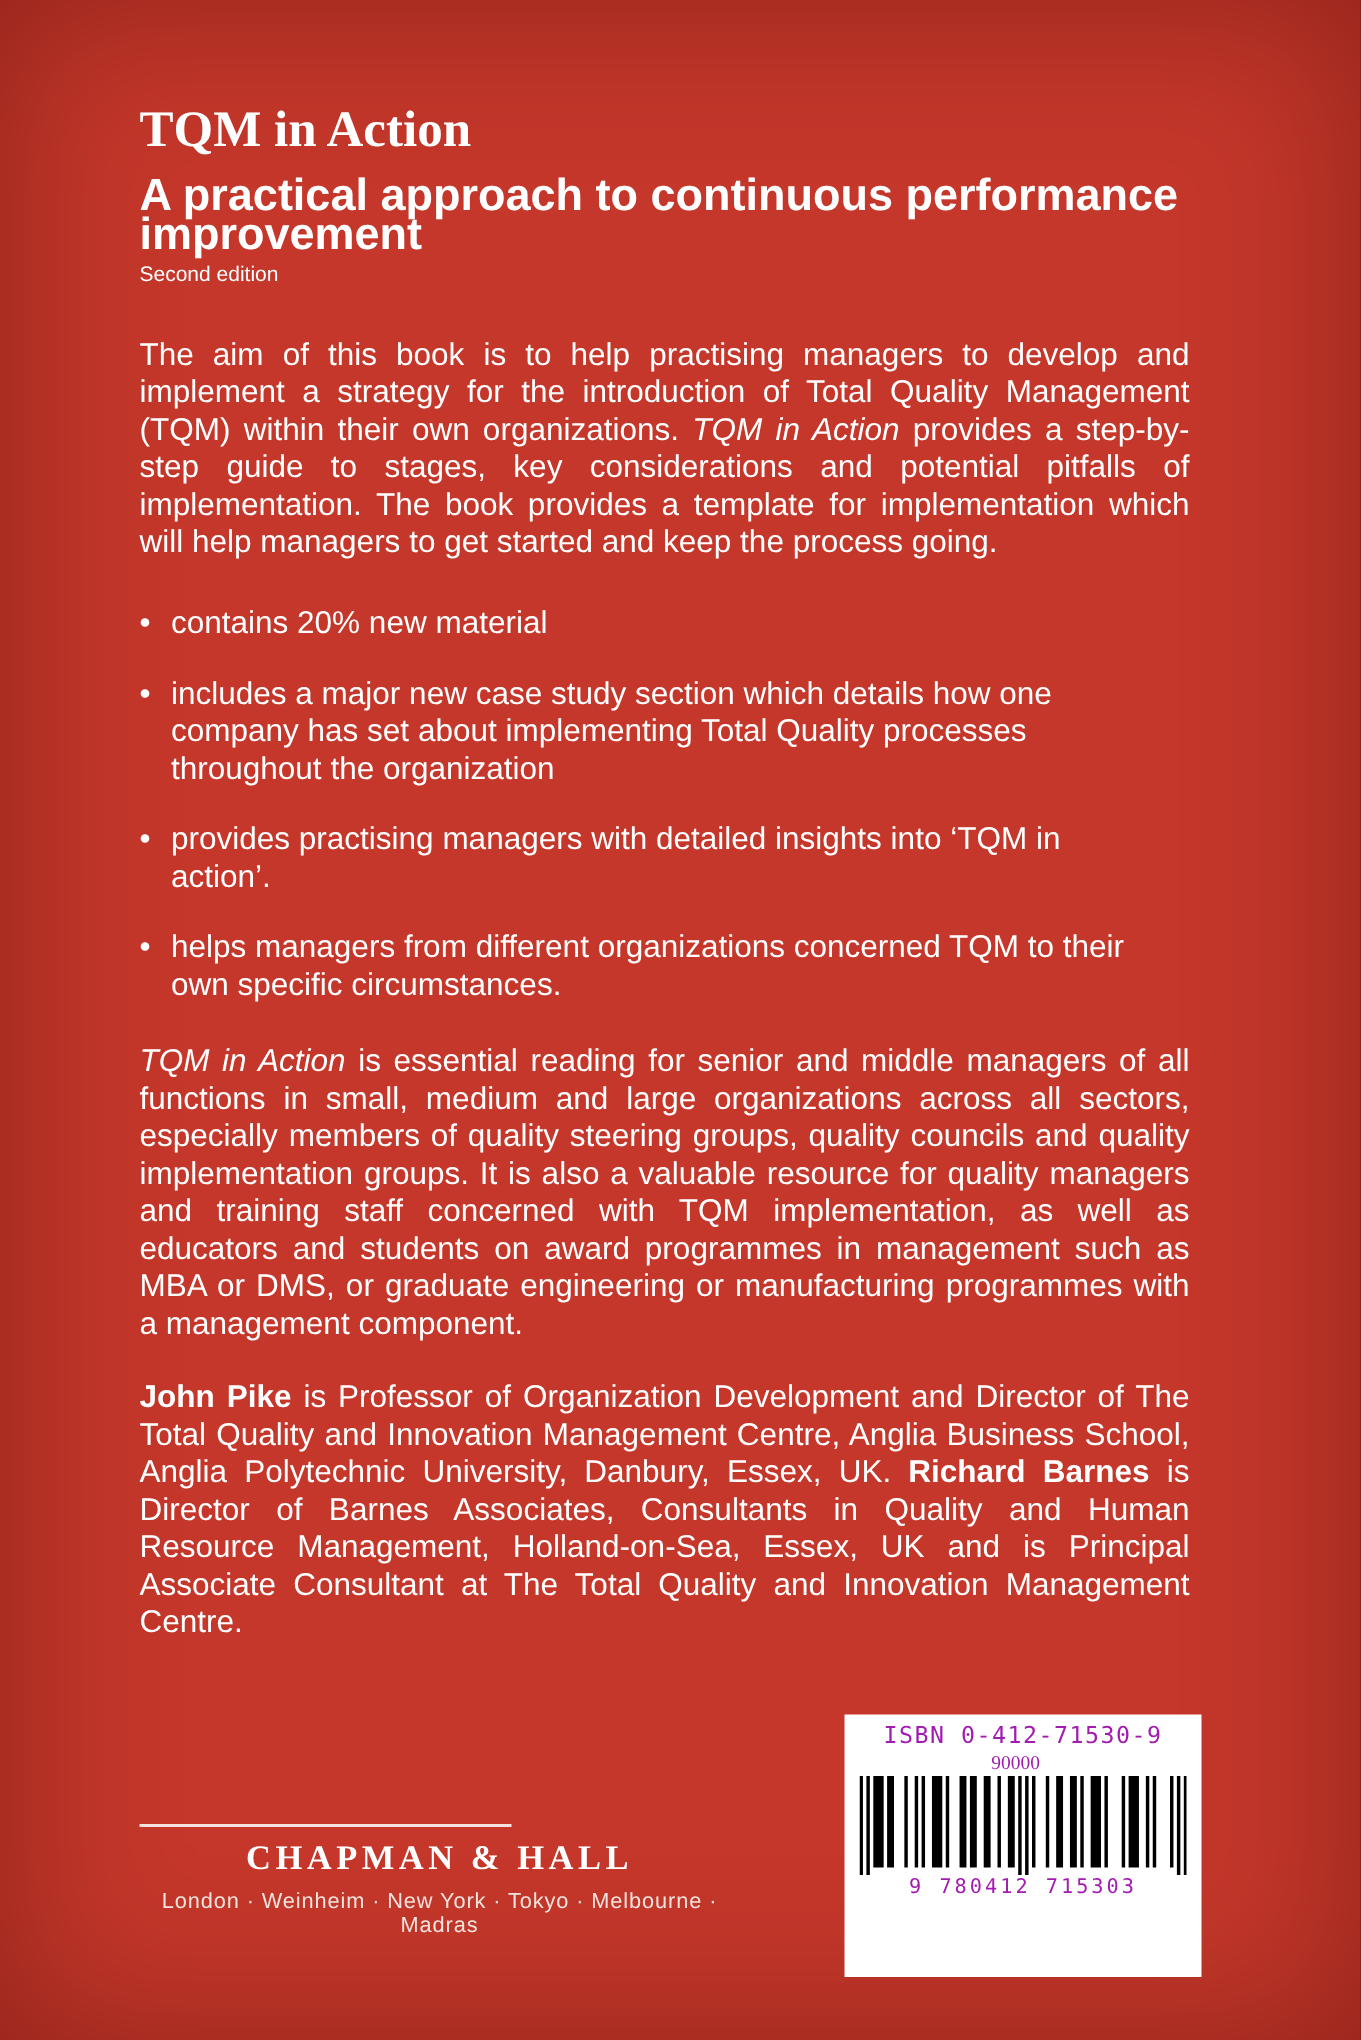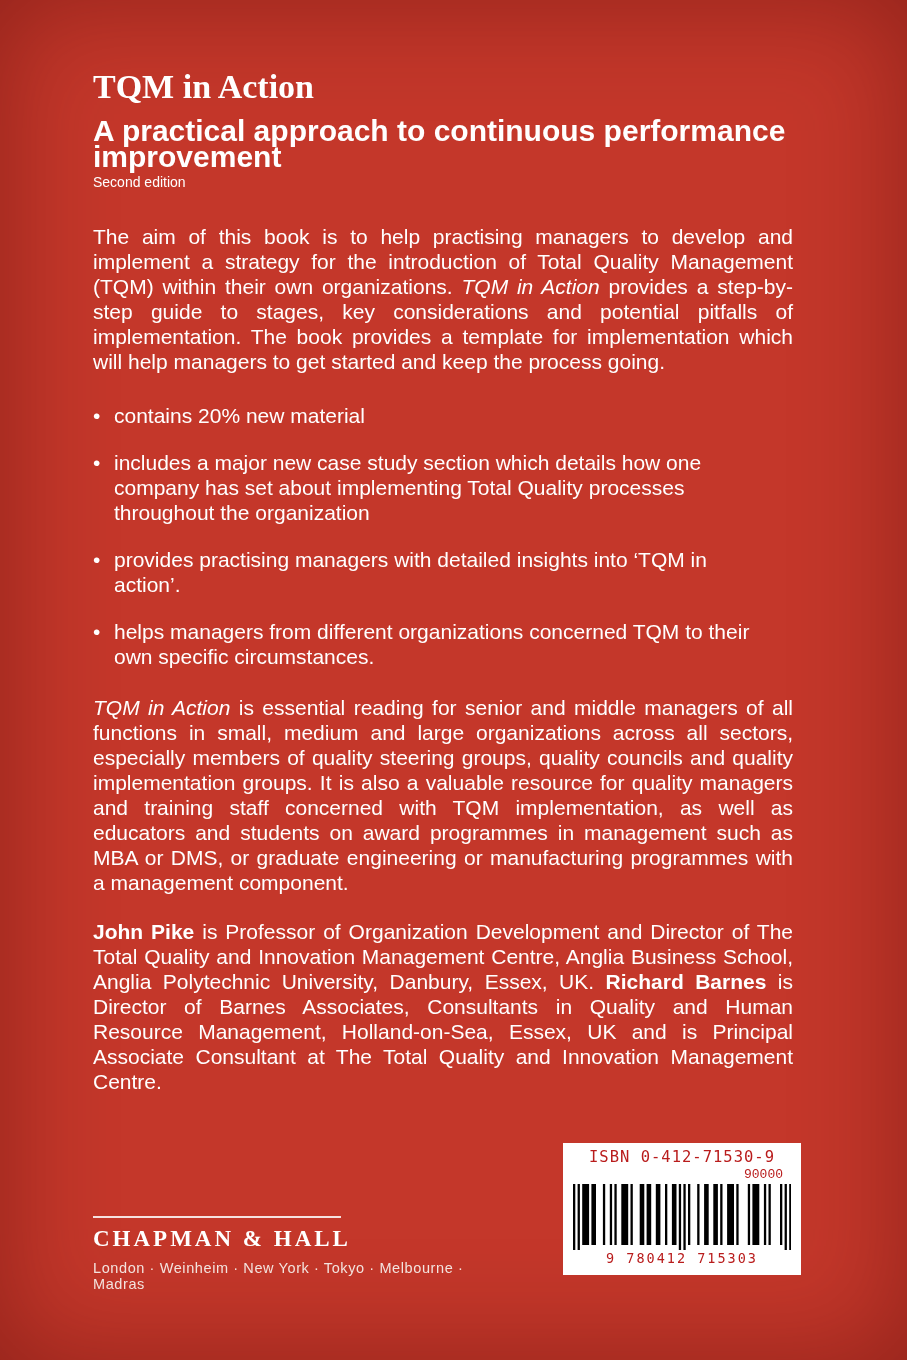--- a/index.html
+++ b/index.html
@@ -59,20 +59,21 @@
   .btext { flex: 1; padding-right: 28px; }
   .para.audience { margin-top: 26px; }
   .para.about { margin-top: 24px; }
   .para.about b { font-weight: bold; }
 
   .publisher {
     position: absolute;
     left: 93px;
     top: 1216px;
     width: 400px;
+    text-align: center;
   }
   .pub-rule {
     width: 248px;
     height: 2px;
     background: rgba(255,255,255,0.85);
     margin-bottom: 8px;
   }
   .pub-name {
     font-family: "Liberation Serif", "DejaVu Serif", serif;
     font-weight: bold;
@@ -85,38 +86,38 @@
     font-size: 14.5px;
     letter-spacing: 0.6px;
     color: #f3e3de;
   }
 
   .isbn-box {
     position: absolute;
     left: 563px;
     top: 1143px;
     width: 238px;
-    height: 132px;
+    height: 175px;
     background: #ffffff;
-    color: #b91c1c;
+    color: #a21caf;
     box-sizing: border-box;
     padding: 5px 8px 4px 8px;
     text-align: center;
   }
   .isbn-label {
     font-family: "DejaVu Sans Mono", "Liberation Mono", monospace;
     font-size: 15.5px;
     letter-spacing: 1px;
     line-height: 19px;
   }
   .isbn-addon {
-    font-family: Liberation Mono, monospace;
+    font-family: Liberation Serif, serif;
     font-size: 13px;
     line-height: 15px;
-    text-align: right;
+    text-align: center;
     padding-right: 10px;
   }
   .barcode { display: block; margin: 2px auto 0 auto; }
   .barcode rect { fill: #000000; }
   .isbn-digits {
     font-family: "DejaVu Sans Mono", "Liberation Mono", monospace;
     font-size: 13.5px;
     letter-spacing: 2px;
     line-height: 15px;
     margin-top: 1px;

